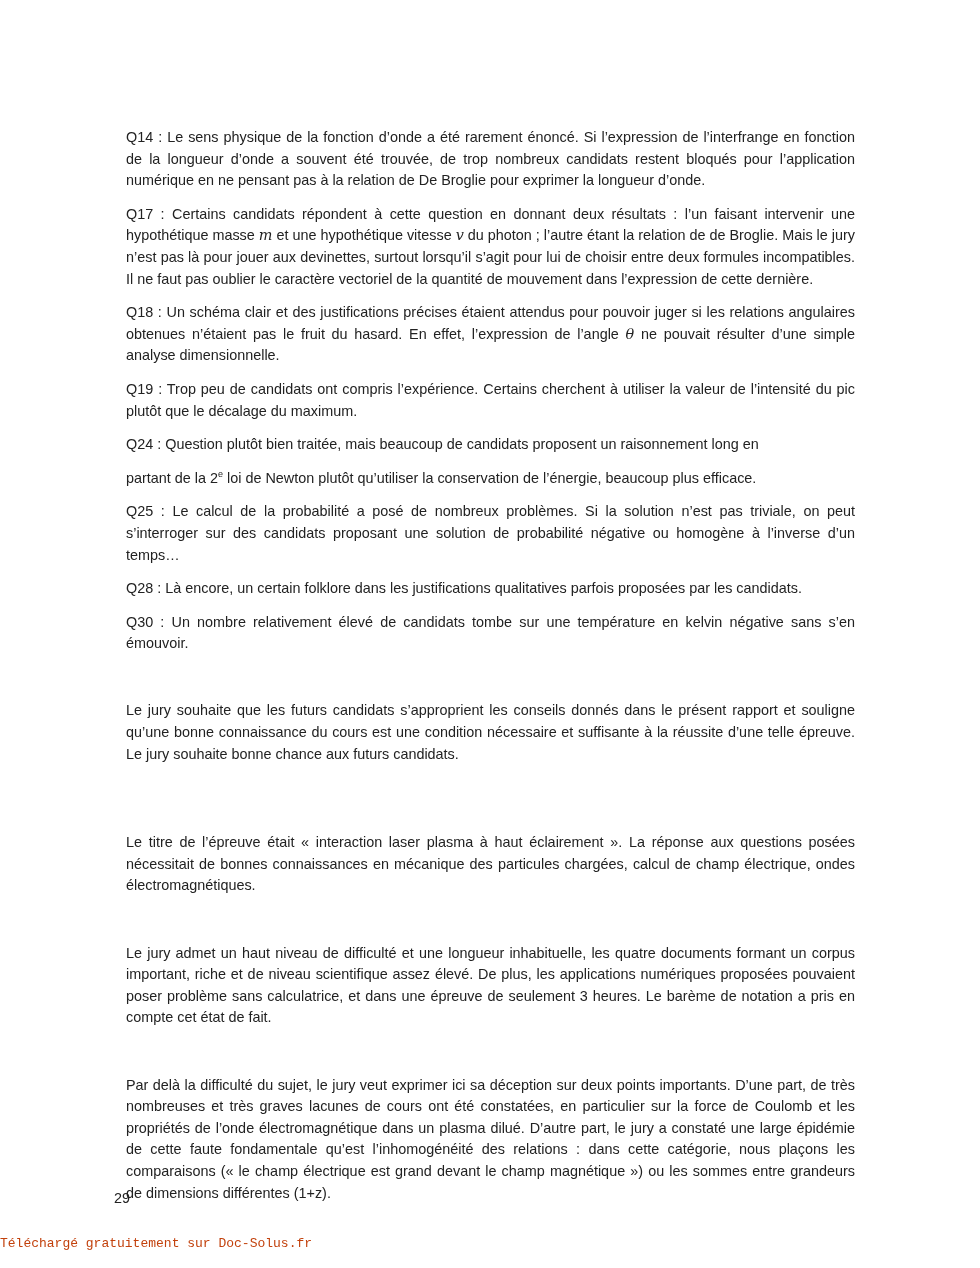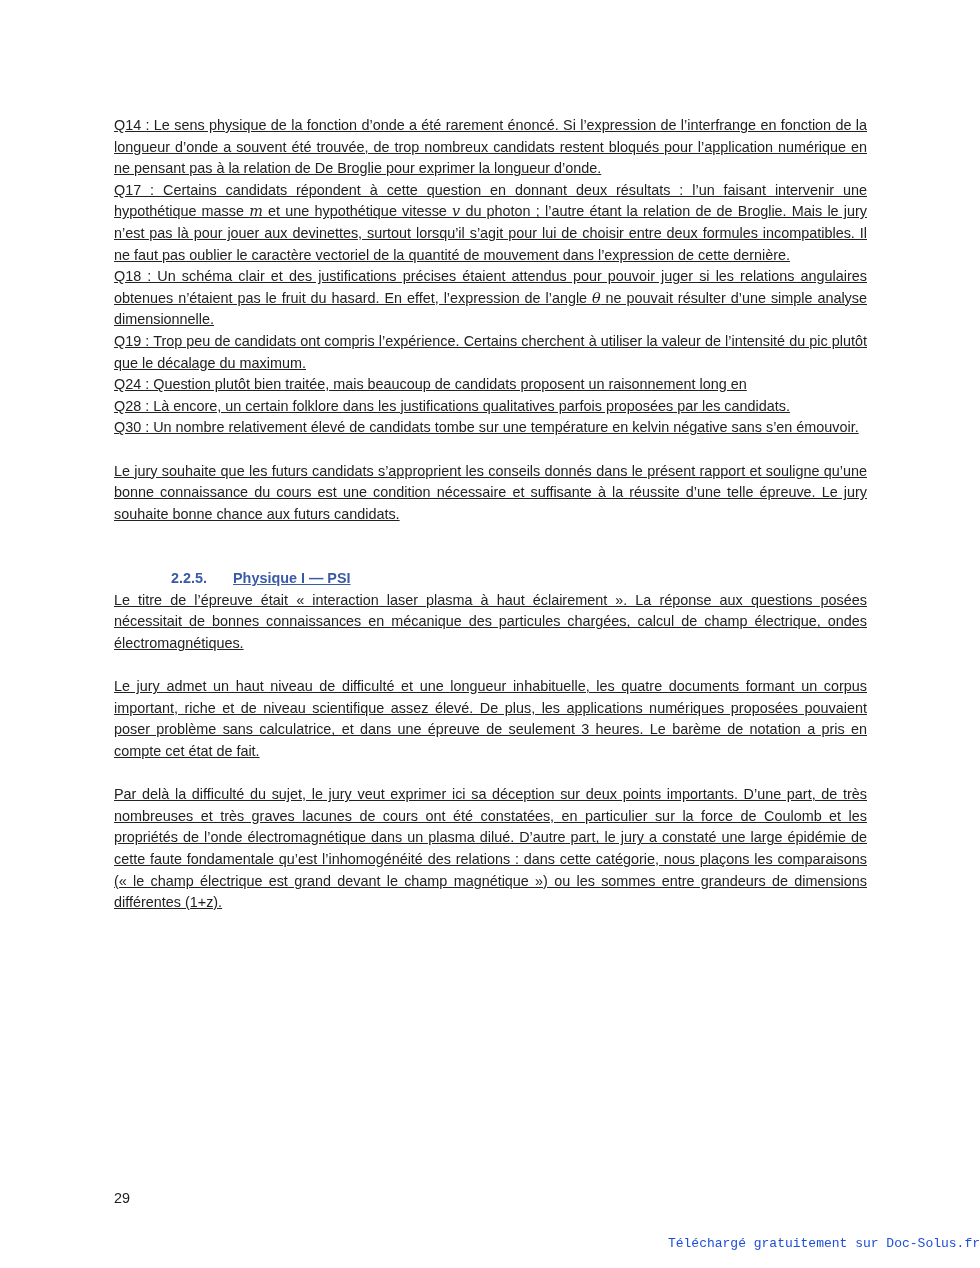--- a/index.html
+++ b/index.html
@@ -3,56 +3,57 @@
 <meta charset="utf-8">
 <style>
   html, body { margin: 0; padding: 0; background: #ffffff; }
   body { width: 980px; height: 1268px; position: relative; overflow: hidden; }
   .page {
     position: absolute; left: 114px; top: 115px; width: 753px;
     font-family: "Liberation Sans", sans-serif;
     font-size: 14.4px; line-height: 21.6px; color: #222222;
     text-align: justify;
   }
-  .page p { margin: 0; text-decoration: underline; }
+  .page p { margin: 12px; }
   .math { font-family: "DejaVu Serif", serif; font-style: italic; }
   .gap1 { height: 21.6px; }
   .gap2 { height: 43px; }
   .heading {
     color: #3b5aa6; font-weight: bold; font-size: 14.4px;
     margin: 0 0 2px 0; padding-left: 57px; text-align: left;
   }
   .heading .num { display: inline-block; width: 62px; }
   .sup { font-size: 9px; vertical-align: super; line-height: 0; }
   .q24b { margin-top: 3px; }
   .q25 { margin-top: 3px; }
   .pagenum {
     position: absolute; left: 114px; top: 1190px;
     font-family: "Liberation Sans", sans-serif; font-size: 14.4px; color: #222;
   }
   .footer {
-    position: absolute; left: 0; width: 980px; top: 1236px; text-align: right;
-    font-family: "Liberation Mono", monospace; font-size: 13px; color: #1d4ed8;
+    position: absolute; left: 0; width: 980px; top: 1236px; text-align: left;
+    font-family: "Liberation Mono", monospace; font-size: 13px; color: #c2410c;
   }
 </style>
 </head>
 <body>
 
 <div class="page">
   <p>Q14 : Le sens physique de la fonction d’onde a été rarement énoncé. Si l’expression de l’interfrange en fonction de la longueur d’onde a souvent été trouvée, de trop nombreux candidats restent bloqués pour l’application numérique en ne pensant pas à la relation de De Broglie pour exprimer la longueur d’onde.</p>
   <p><span>Q17 : Certains candidats répondent à cette question en donnant deux résultats : l’un faisant intervenir une hypothétique masse </span><span class="math">m</span><span> et une hypothétique vitesse </span><span class="math">v</span><span> du photon ; l’autre étant la relation de de Broglie. Mais le jury n’est pas là pour jouer aux devinettes, surtout lorsqu’il s’agit pour lui de choisir entre deux formules incompatibles. Il ne faut pas oublier le caractère vectoriel de la quantité de mouvement dans l’expression de cette dernière.</span></p>
   <p><span>Q18 : Un schéma clair et des justifications précises étaient attendus pour pouvoir juger si les relations angulaires obtenues n’étaient pas le fruit du hasard. En effet, l’expression de l’angle </span><span class="math">θ</span><span> ne pouvait résulter d’une simple analyse dimensionnelle.</span></p>
   <p>Q19 : Trop peu de candidats ont compris l’expérience. Certains cherchent à utiliser la valeur de l’intensité du pic plutôt que le décalage du maximum.</p>
   <p style="text-align:left">Q24 : Question plutôt bien traitée, mais beaucoup de candidats proposent un raisonnement long en</p>
+  <p class="q24b" style="text-align:left"><span>partant de la 2</span><span class="sup">e</span><span> loi de Newton plutôt qu’utiliser la conservation de l’énergie, beaucoup plus efficace.</span></p>
+  <p class="q25">Q25 : Le calcul de la probabilité a posé de nombreux problèmes. Si la solution n’est pas triviale, on peut s’interroger sur des candidats proposant une solution de probabilité négative ou homogène à l’inverse d’un temps…</p>
   <p>Q28 : Là encore, un certain folklore dans les justifications qualitatives parfois proposées par les candidats.</p>
   <p>Q30 : Un nombre relativement élevé de candidats tombe sur une température en kelvin négative sans s’en émouvoir.</p>
   <div class="gap1"></div>
   <p>Le jury souhaite que les futurs candidats s’approprient les conseils donnés dans le présent rapport et souligne qu’une bonne connaissance du cours est une condition nécessaire et suffisante à la réussite d’une telle épreuve. Le jury souhaite bonne chance aux futurs candidats.</p>
   <div class="gap2"></div>
-  <p class="heading"><span class="num">2.2.5.</span><span>Physique I — PSI</span></p>
   <p>Le titre de l’épreuve était « interaction laser plasma à haut éclairement ». La réponse aux questions posées nécessitait de bonnes connaissances en mécanique des particules chargées, calcul de champ électrique, ondes électromagnétiques.</p>
   <div class="gap1"></div>
   <p>Le jury admet un haut niveau de difficulté et une longueur inhabituelle, les quatre documents formant un corpus important, riche et de niveau scientifique assez élevé. De plus, les applications numériques proposées pouvaient poser problème sans calculatrice, et dans une épreuve de seulement 3 heures. Le barème de notation a pris en compte cet état de fait.</p>
   <div class="gap1"></div>
   <p>Par delà la difficulté du sujet, le jury veut exprimer ici sa déception sur deux points importants. D’une part, de très nombreuses et très graves lacunes de cours ont été constatées, en particulier sur la force de Coulomb et les propriétés de l’onde électromagnétique dans un plasma dilué. D’autre part, le jury a constaté une large épidémie de cette faute fondamentale qu’est l’inhomogénéité des relations : dans cette catégorie, nous plaçons les comparaisons (« le champ électrique est grand devant le champ magnétique ») ou les sommes entre grandeurs de dimensions différentes (1+z).</p>
 </div>
 
 <div class="pagenum">29</div>
 <div class="footer">Téléchargé gratuitement sur Doc-Solus.fr</div>
 

